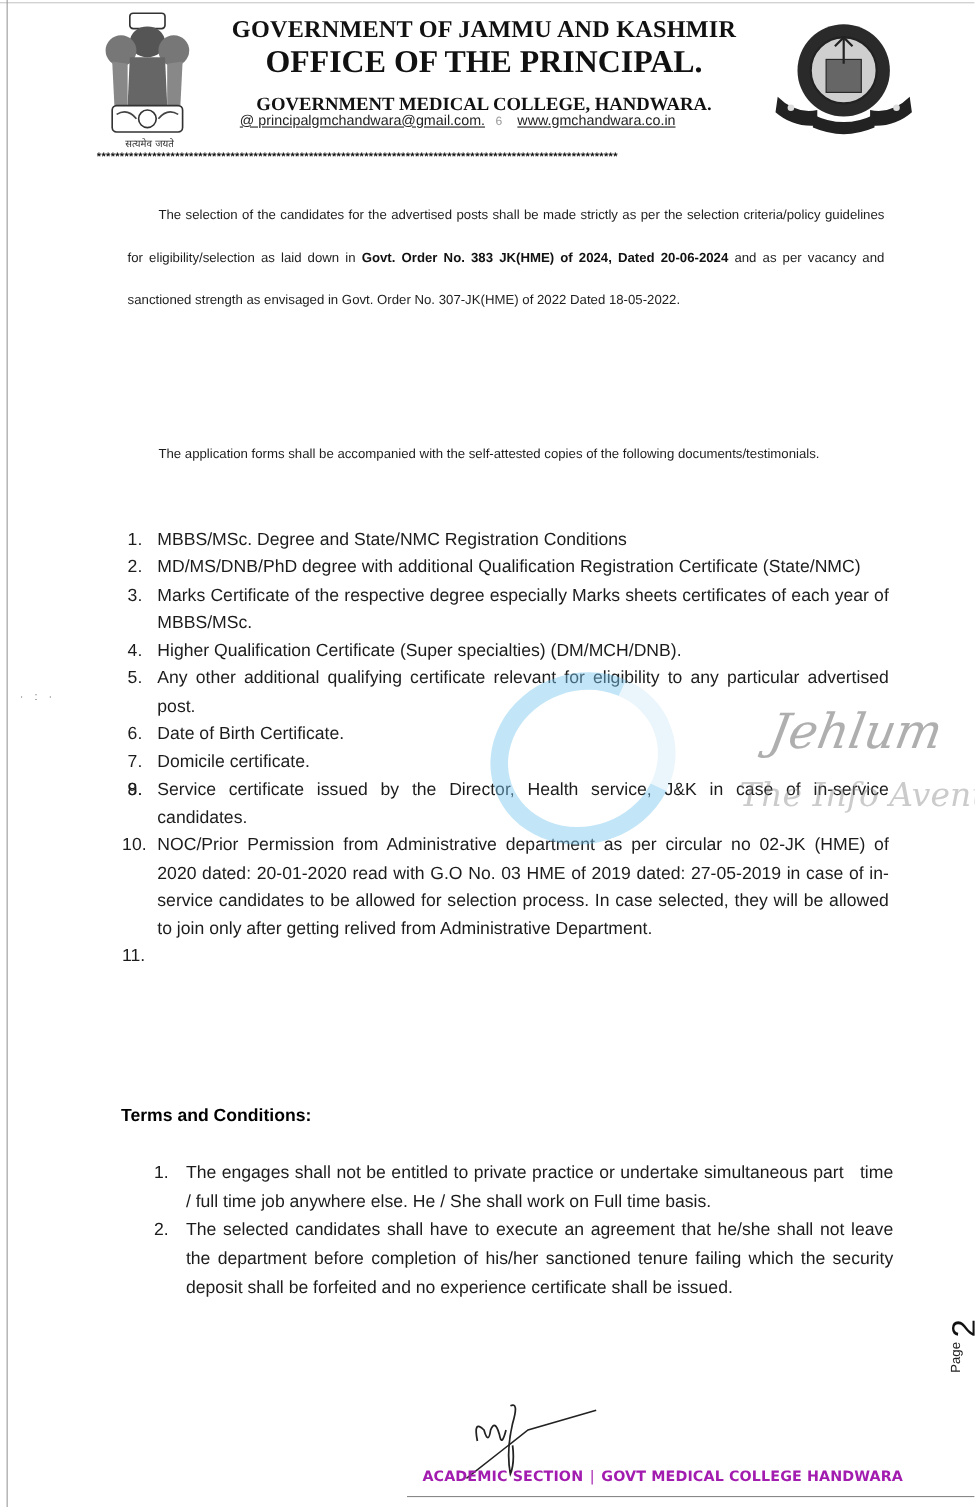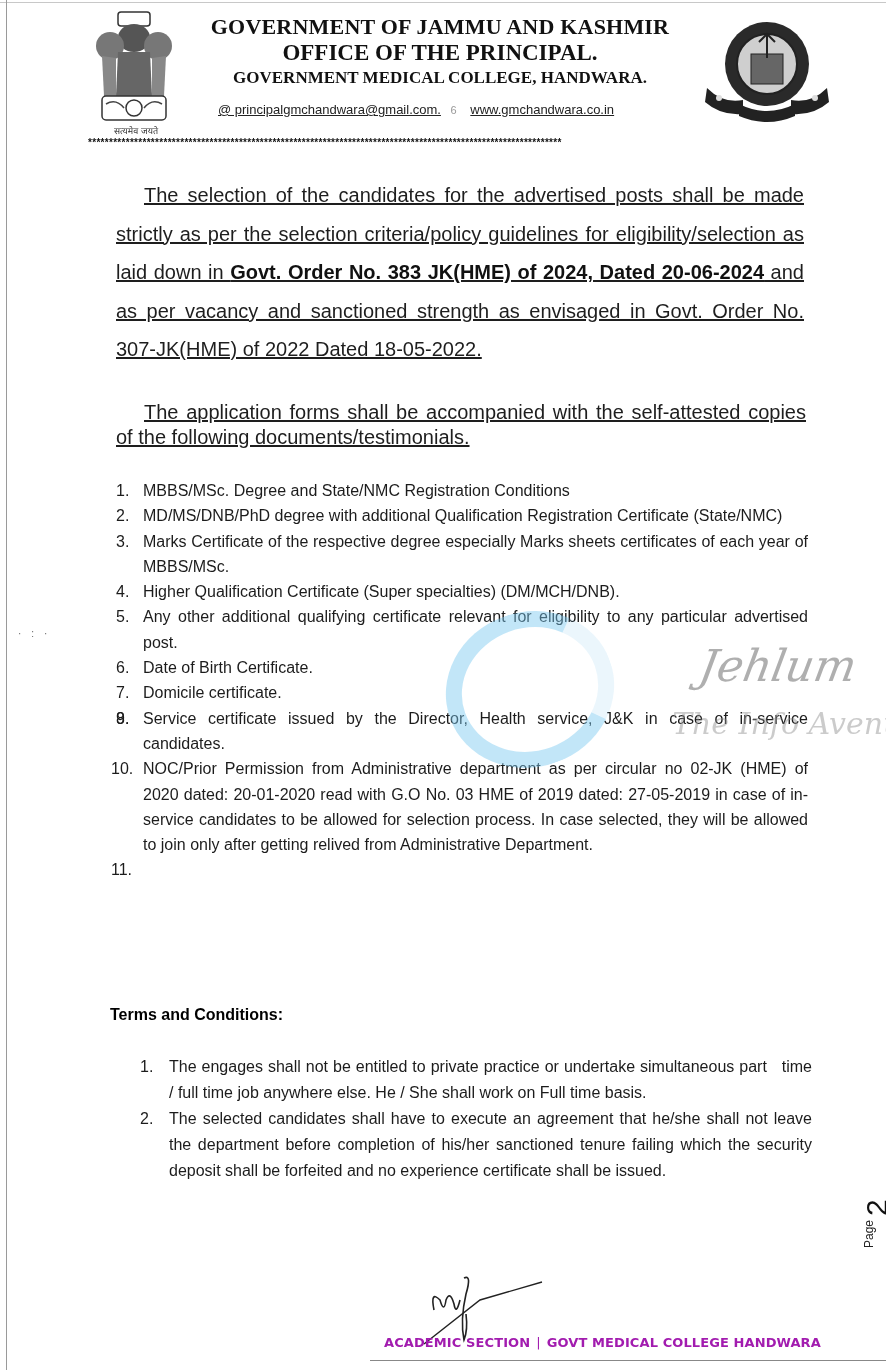--- a/index.html
+++ b/index.html
@@ -8,30 +8,30 @@
 
   .page-border-left { position: absolute; left: 6px; top: 0; width: 1px; height: 1370px; background: #9a9a9a; }
   .page-border-top { position: absolute; left: 0; top: 2px; width: 886px; height: 1px; background: #c8c8c8; }
 
   
   .emblem { position: absolute; left: 88px; top: 8px; width: 92px; height: 128px; }
   .emblem-motto { position: absolute; left: 96px; top: 124px; width: 80px; font-size: 9px; text-align: center; color: #333; font-family: "DejaVu Sans", sans-serif; }
   .college-seal { position: absolute; left: 703px; top: 18px; width: 128px; height: 108px; }
 
   .lh-line1 { position: absolute; left: 190px; top: 14px; width: 500px; text-align: center; font-family: "Liberation Serif", serif; font-size: 22px; font-weight: bold; color: #111; letter-spacing: 0.2px; }
-  .lh-line2 { position: absolute; left: 190px; top: 40px; width: 500px; text-align: center; font-family: "Liberation Serif", serif; font-size: 23px; font-weight: bold; color: #111; }
-  .lh-line3 { position: absolute; left: 190px; top: 68px; width: 500px; text-align: center; font-family: "Liberation Serif", serif; font-size: 17px; font-weight: bold; color: #111; }
+  .lh-line2 { position: absolute; left: 190px; top: 40px; width: 500px; text-align: center; font-family: "Liberation Serif", serif; font-size: 29px; font-weight: bold; color: #111; }
+  .lh-line3 { position: absolute; left: 190px; top: 85px; width: 500px; text-align: center; font-family: "Liberation Serif", serif; font-size: 17px; font-weight: bold; color: #111; }
   .lh-contact { position: absolute; left: 218px; top: 102px; width: 460px; font-size: 13px; color: #222; white-space: nowrap; }
   .lh-contact .email { text-decoration: underline; }
   .lh-contact .web { text-decoration: underline; margin-left: 10px; }
   .lh-contact .sep { color: #999; font-size: 11px; margin-left: 6px; }
   .star-rule { position: absolute; left: 88px; top: 137px; width: 712px; font-size: 10px; letter-spacing: 0.3px; color: #111; overflow: hidden; white-space: nowrap; font-weight: bold; }
 
   
-  .para { position: absolute; font-size: 20px; color: #1e1e1e; text-decoration: underline; }
+  .para { position: absolute; font-size: 12px; color: #1e1e1e; }
   .p1 { left: 116px; top: 176px; width: 688px; line-height: 38.5px; text-align: justify; text-indent: 28px; }
   .p1 b { font-weight: bold; color: #111; }
   .p2 { left: 116px; top: 400px; width: 690px; line-height: 25px; text-align: justify; text-indent: 28px; }
 
   .doc-list { position: absolute; left: 116px; top: 478px; width: 692px; list-style: none; font-size: 16px; line-height: 25.3px; }
   .doc-list li { position: relative; padding-left: 27px; text-align: justify; }
   .doc-list li .num { position: absolute; left: 0; top: 0; }
   .doc-list li.wide .num { left: -5px; }
 
   .terms-heading { position: absolute; left: 110px; top: 1006px; font-size: 16px; font-weight: bold; color: #000000; }

